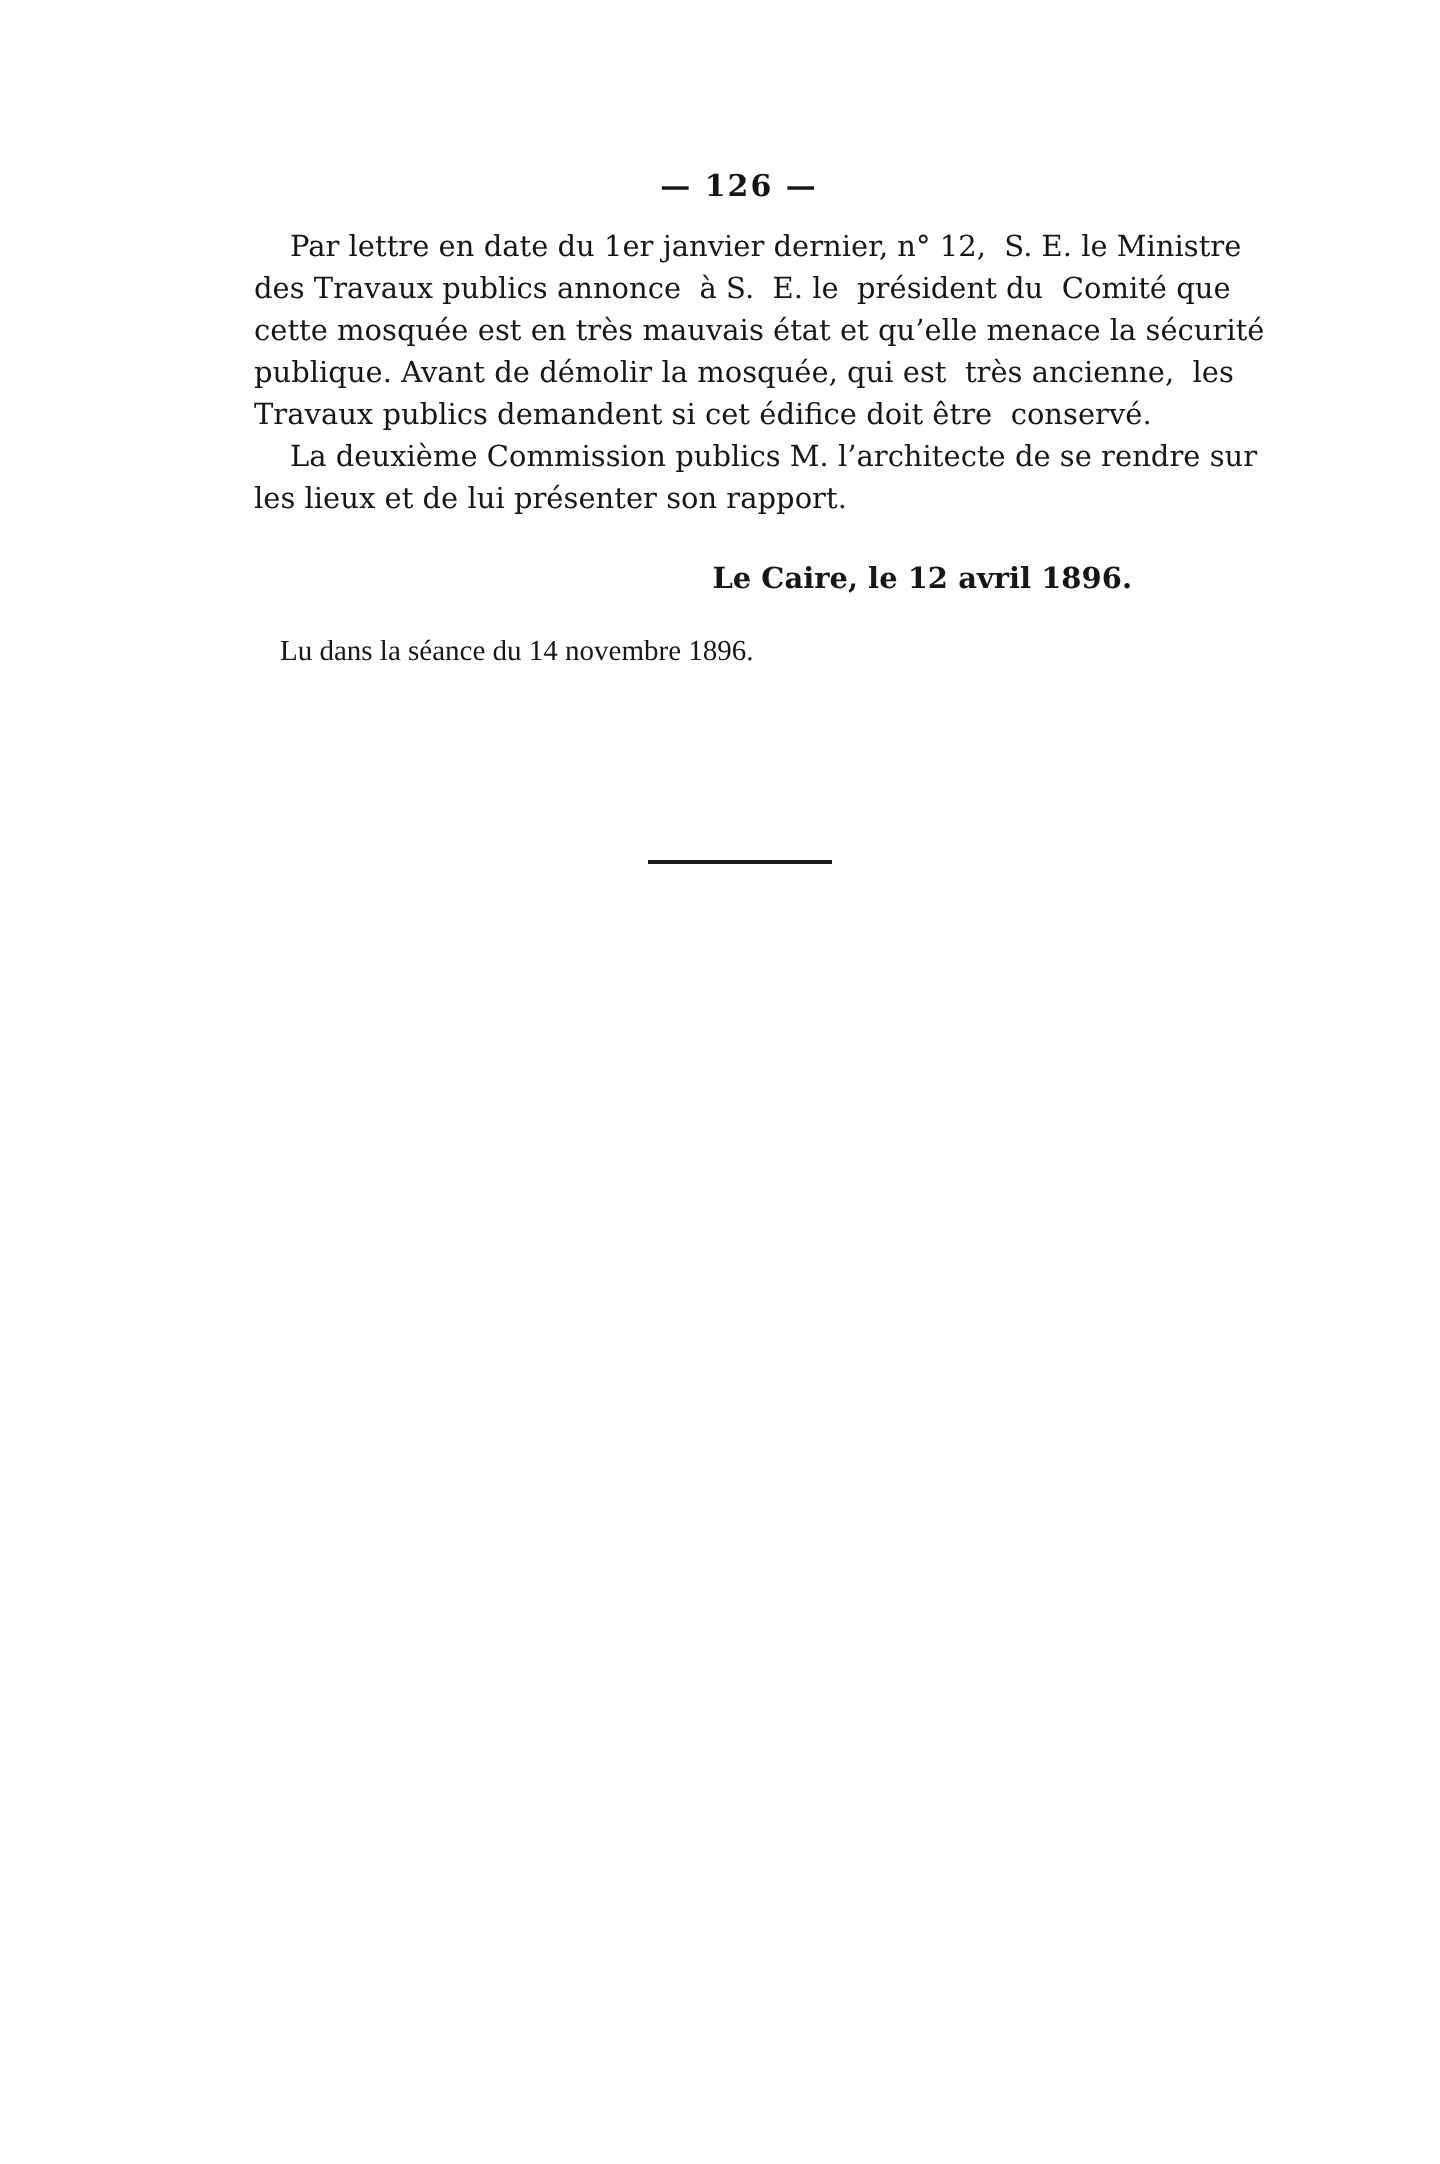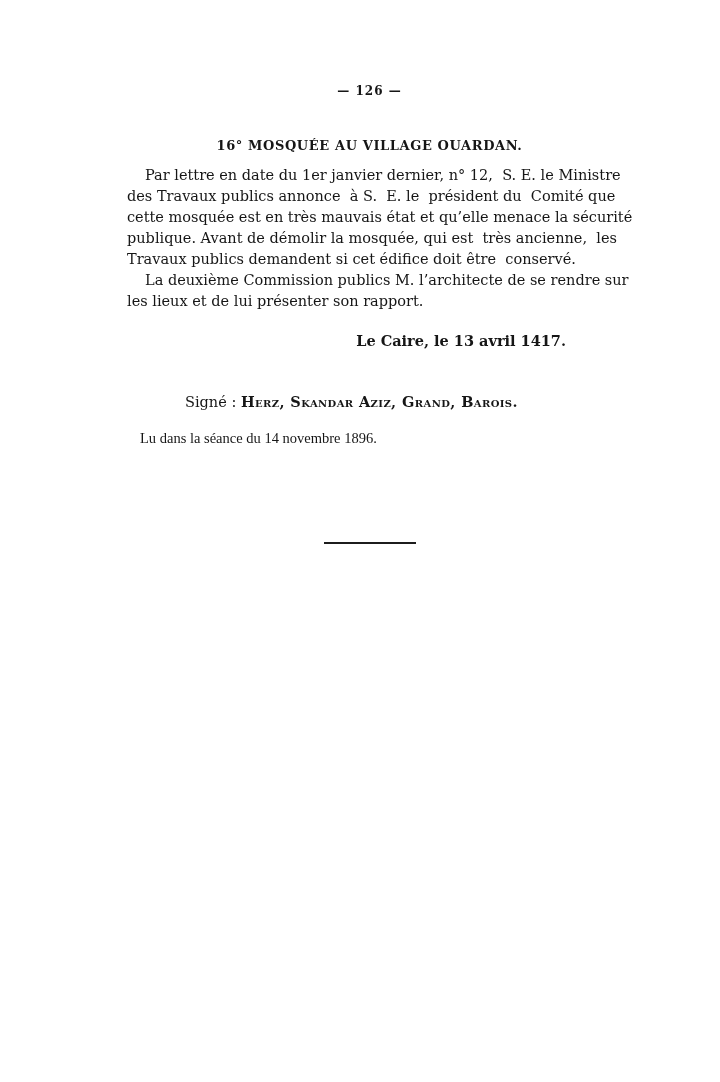--- a/index.html
+++ b/index.html
@@ -14,21 +14,21 @@
     margin: 0 auto;
     background: #ffffff;
     box-sizing: border-box;
     padding: 84px 108px 0 127px;
     font-family: "DejaVu Serif", "Liberation Serif", serif;
     color: #161616;
     overflow: hidden;
   }
   .page-number {
     text-align: center;
-    font-size: 12px;
+    font-size: 15px;
     font-weight: bold;
     letter-spacing: 1px;
   }
   .body-text {
     font-size: 14.5px;
     line-height: 21px;
     white-space: pre;
   }
   .paragraph {
     text-indent: 18px;
@@ -74,34 +74,30 @@
   }
 </style>
 </head>
 <body>
 
 <div class="page">
 
   <div class="page-number">— 126 —</div>
 
 
-  <div class="section-heading">16° MOSQUÉE AU VILLAGE OUARDAN.</div>
 
   <div class="body-text paragraph para-2">Par lettre en date du 1er janvier dernier, n° 12,  S. E. le Ministre
 des Travaux publics annonce  à S.  E. le  président du  Comité que
 cette mosquée est en très mauvais état et qu’elle menace la sécurité
 publique. Avant de démolir la mosquée, qui est  très ancienne,  les
 Travaux publics demandent si cet édifice doit être  conservé.</div>
 
   <div class="body-text paragraph para-3">La deuxième Commission publics M. l’architecte de se rendre sur
 les lieux et de lui présenter son rapport.</div>
 
-  <div class="dateline">Le Caire, le 13 avril 1417.</div>
+  <div class="dateline">Le Caire, le 12 avril 1896.</div>
 
-  <div class="signature">
-    <span>Signé : </span><span class="names">Herz, Skandar Aziz, Grand, Barois.</span>
-  </div>
 
   <div class="record-line">Lu dans la séance du 14 novembre 1896.</div>
 
   <hr class="end-rule">
 
 </div>
 
 </body></html>

